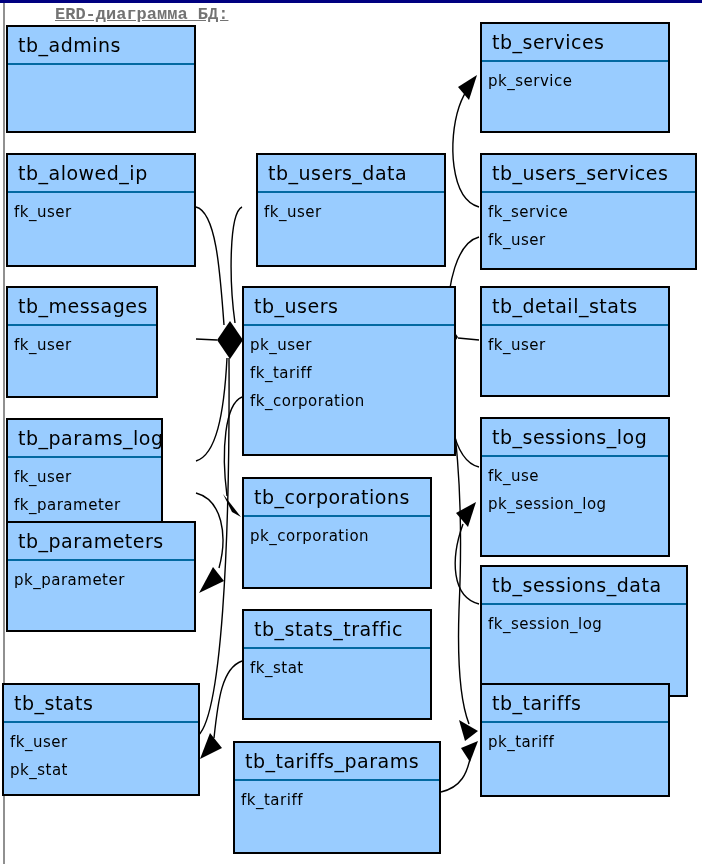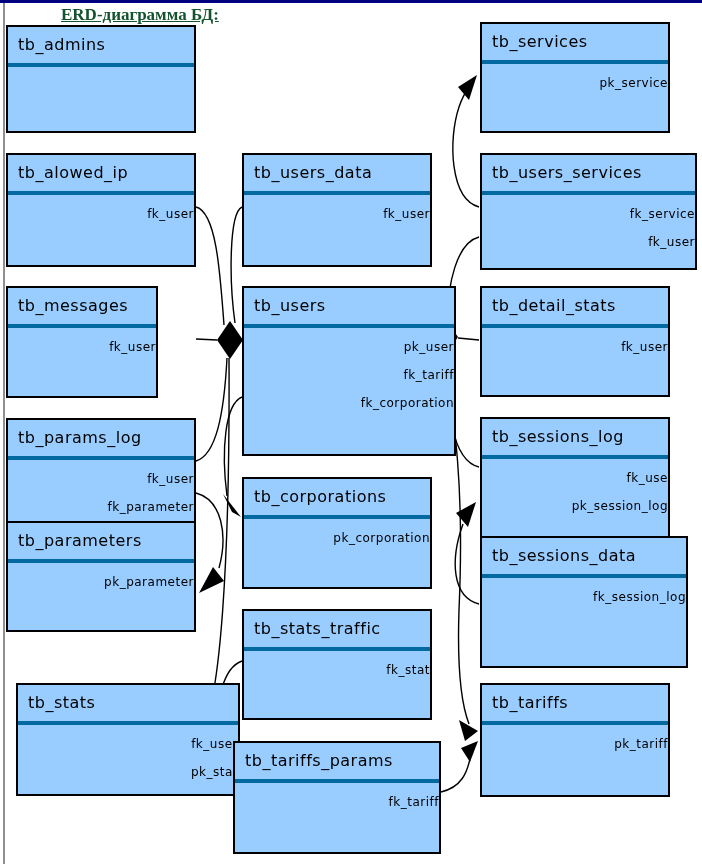--- a/index.html
+++ b/index.html
@@ -1,27 +1,27 @@
 <!DOCTYPE html>
 <html><head>
 <meta charset="utf-8">
 <style>
   html,body{margin:0;padding:0;}
   body{background:#ffffff;font-family:"DejaVu Sans","Liberation Sans",sans-serif;}
   #stage{position:relative;width:702px;height:864px;background:#fff;overflow:hidden;}
   #top-rule{position:absolute;left:0;top:0;width:702px;height:3px;background:#000080;}
   #side-rule{position:absolute;left:3px;top:3px;width:2px;height:861px;background:#909090;}
-  #title{position:absolute;left:55px;top:5px;font-family:Liberation Serif, serif;
-         font-weight:bold;font-size:17px;color:#14532d;text-decoration:underline;white-space:nowrap;margin-left:6px;}
+  #title{position:absolute;left:55px;top:5px;font-family:Liberation Mono, monospace;
+         font-weight:bold;font-size:17px;color:#737373;text-decoration:underline;white-space:nowrap;}
   .tbl{position:absolute;background:#99CCFF;border:2px solid #000;box-sizing:border-box;}
-  .hd{height:36px;line-height:36px;border-bottom:4px solid #0369a1;padding-left:10px;
-      font-size:16px;letter-spacing:.5px;color:#000;white-space:nowrap;overflow:hidden;}
+  .hd{height:36px;line-height:36px;border-bottom:2px solid #0369a1;padding-left:10px;
+      font-size:19px;letter-spacing:.5px;color:#000;white-space:nowrap;overflow:hidden;}
   .bd{padding-top:5px;}
-  .fld{height:28px;line-height:28px;padding-left:23px;font-size:12px;letter-spacing:.5px;
-       color:#000;white-space:nowrap;overflow:hidden;text-align:right;}
+  .fld{height:28px;line-height:28px;padding-left:6px;font-size:15px;letter-spacing:.5px;
+       color:#000;white-space:nowrap;overflow:hidden;}
   #wires{position:absolute;left:0;top:0;width:702px;height:864px;pointer-events:none;}
   #wires path{fill:none;stroke:#000;stroke-width:1.4px;}
   #wires .head{fill:#000;stroke:none;}
 </style>
 </head>
 <body>
 
 <div id="stage">
   <div id="top-rule"></div>
   <div id="side-rule"></div>
@@ -75,44 +75,44 @@
     </div>
   </div>
 
   <div class="tbl" style="left:6px;top:286px;width:152px;height:112px">
     <div class="hd">tb_messages</div>
     <div class="bd">
       <div class="fld">fk_user</div>
     </div>
   </div>
 
-  <div class="tbl" style="left:6px;top:418px;width:190px;height:110px">
+  <div class="tbl" style="left:6px;top:418px;width:157px;height:110px">
     <div class="hd">tb_params_log</div>
     <div class="bd">
       <div class="fld">fk_user</div>
       <div class="fld">fk_parameter</div>
     </div>
   </div>
 
   <div class="tbl" style="left:6px;top:521px;width:190px;height:111px">
     <div class="hd">tb_parameters</div>
     <div class="bd">
       <div class="fld">pk_parameter</div>
     </div>
   </div>
 
-  <div class="tbl" style="left:16px;top:683px;width:224px;height:113px">
+  <div class="tbl" style="left:2px;top:683px;width:198px;height:113px">
     <div class="hd">tb_stats</div>
     <div class="bd">
       <div class="fld">fk_user</div>
       <div class="fld">pk_stat</div>
     </div>
   </div>
 
-  <div class="tbl" style="left:242px;top:153px;width:190px;height:114px">
+  <div class="tbl" style="left:256px;top:153px;width:190px;height:114px">
     <div class="hd">tb_users_data</div>
     <div class="bd">
       <div class="fld">fk_user</div>
     </div>
   </div>
 
   <div class="tbl" style="left:242px;top:286px;width:214px;height:170px">
     <div class="hd">tb_users</div>
     <div class="bd">
       <div class="fld">pk_user</div>
@@ -165,21 +165,21 @@
   </div>
 
   <div class="tbl" style="left:480px;top:417px;width:190px;height:140px">
     <div class="hd">tb_sessions_log</div>
     <div class="bd">
       <div class="fld">fk_use</div>
       <div class="fld">pk_session_log</div>
     </div>
   </div>
 
-  <div class="tbl" style="left:480px;top:536px;width:208px;height:132px">
+  <div class="tbl" style="left:480px;top:565px;width:208px;height:132px">
     <div class="hd">tb_sessions_data</div>
     <div class="bd">
       <div class="fld">fk_session_log</div>
     </div>
   </div>
 
   <div class="tbl" style="left:480px;top:683px;width:190px;height:114px">
     <div class="hd">tb_tariffs</div>
     <div class="bd">
       <div class="fld">pk_tariff</div>

